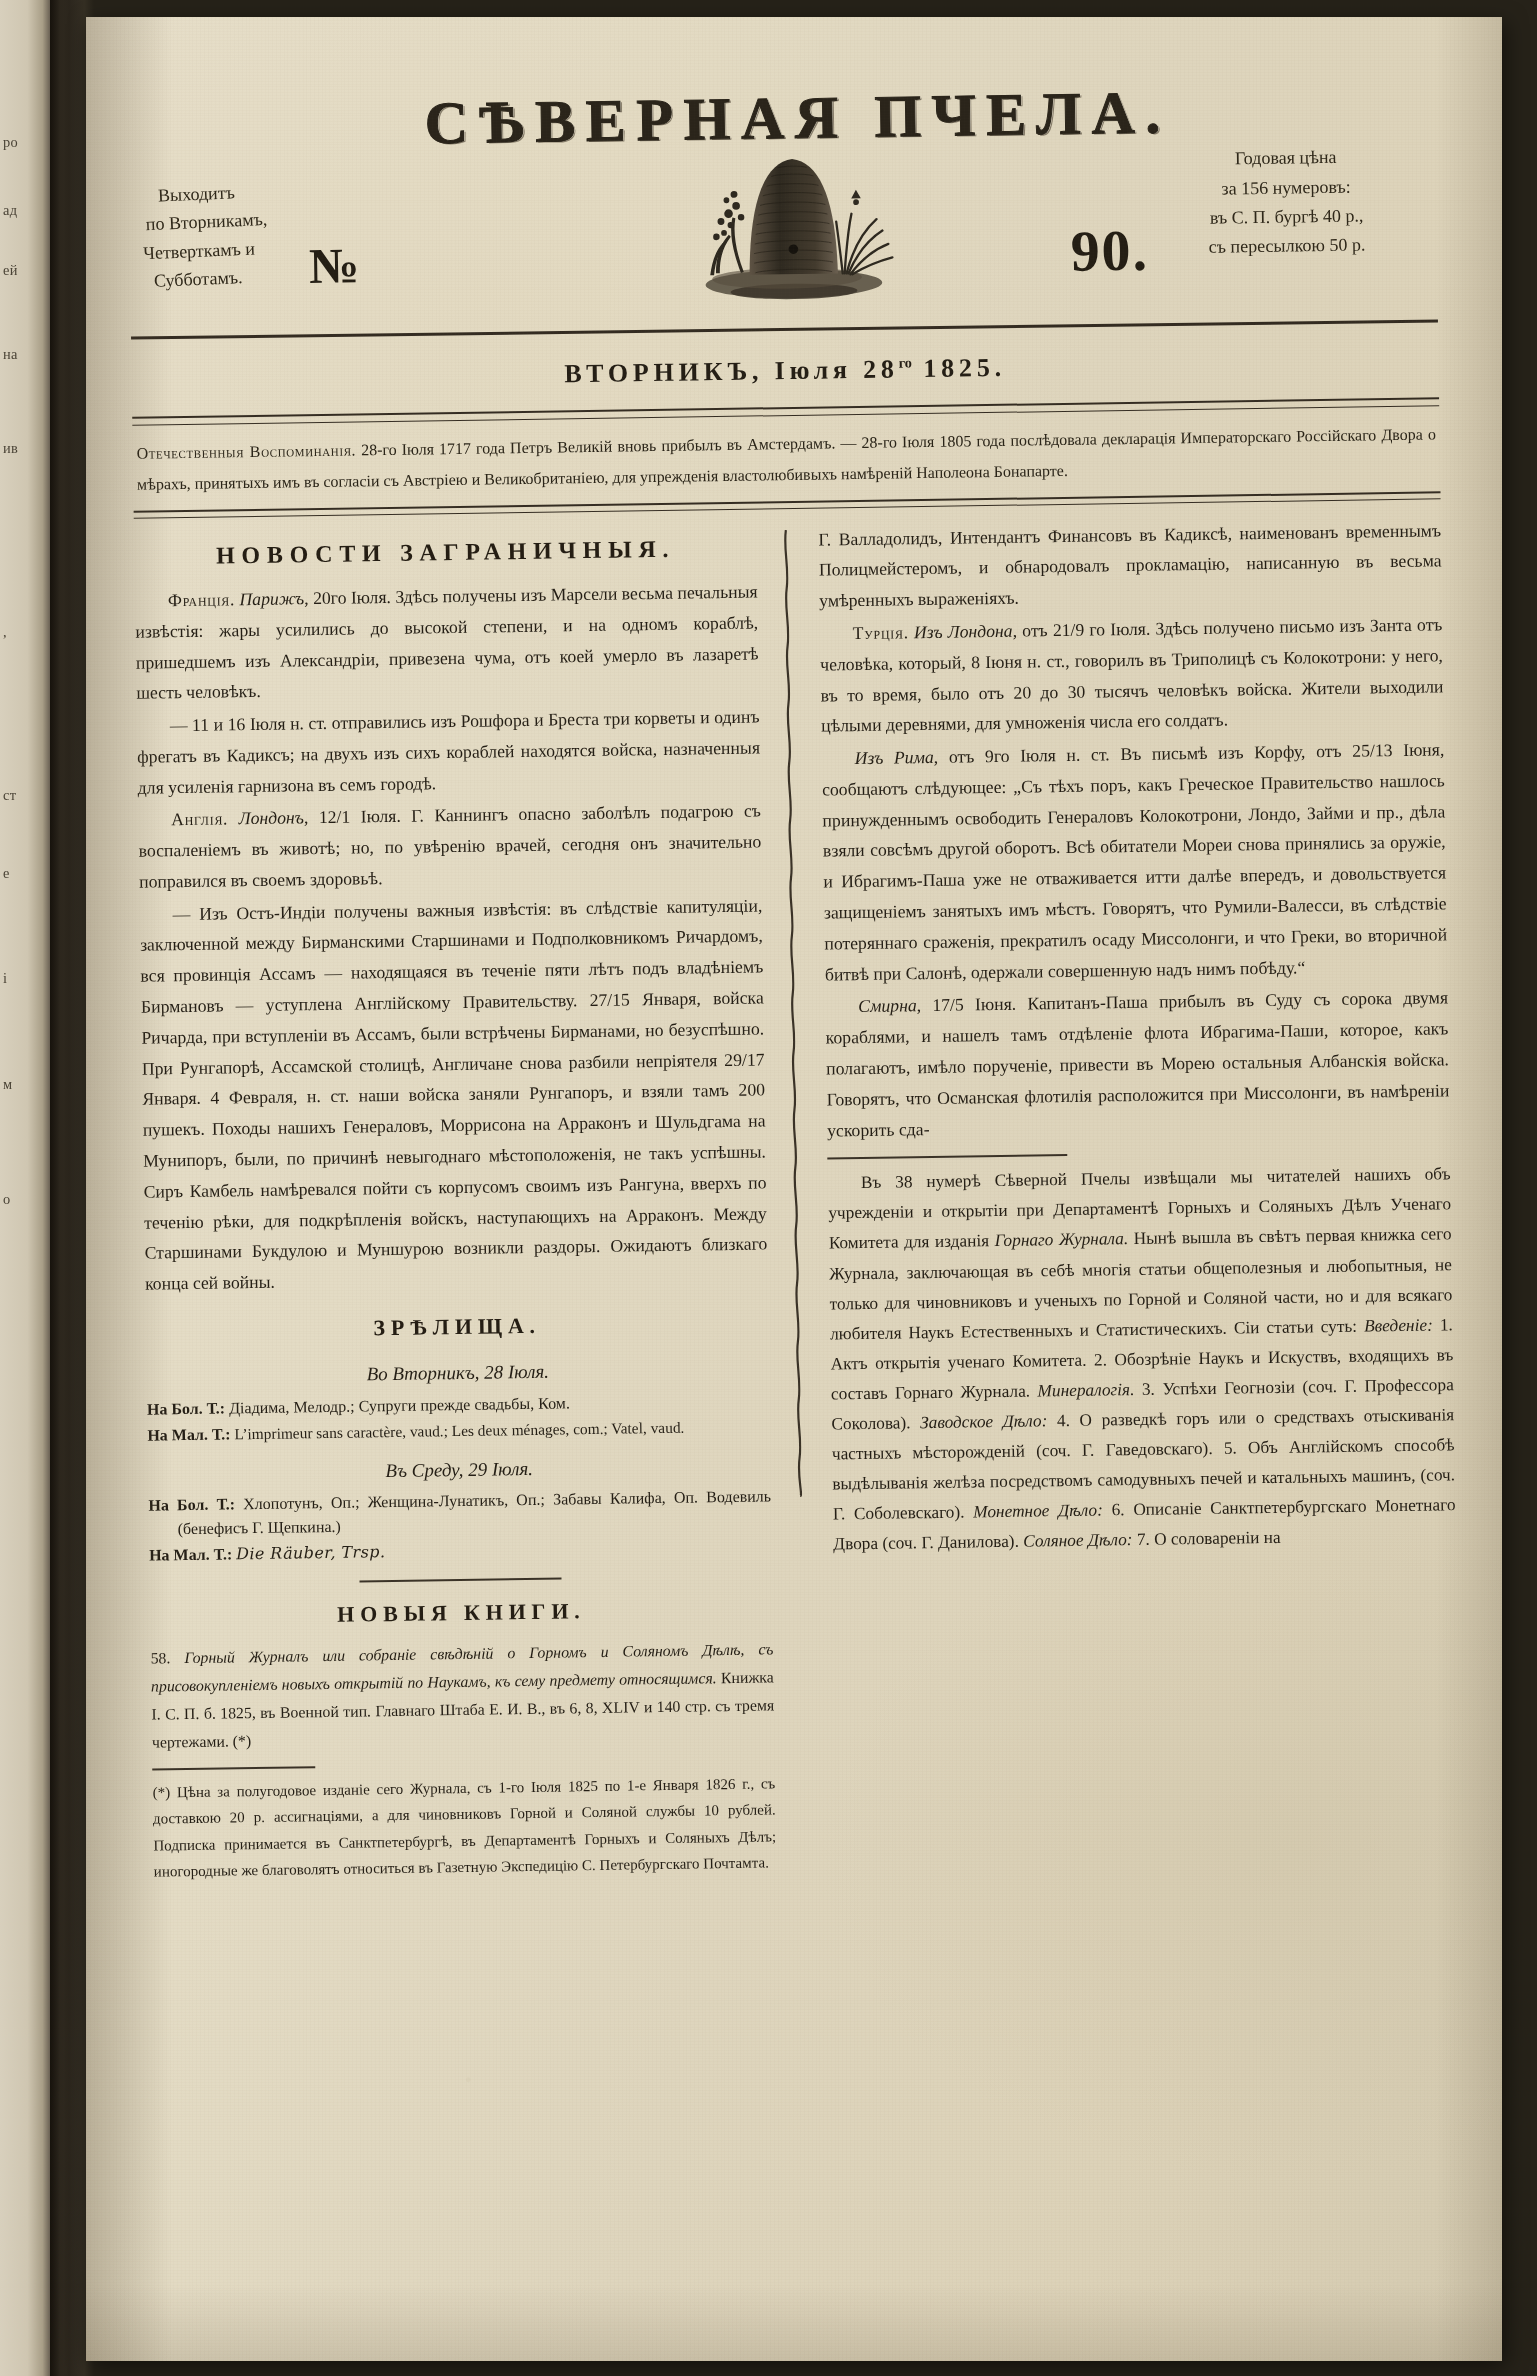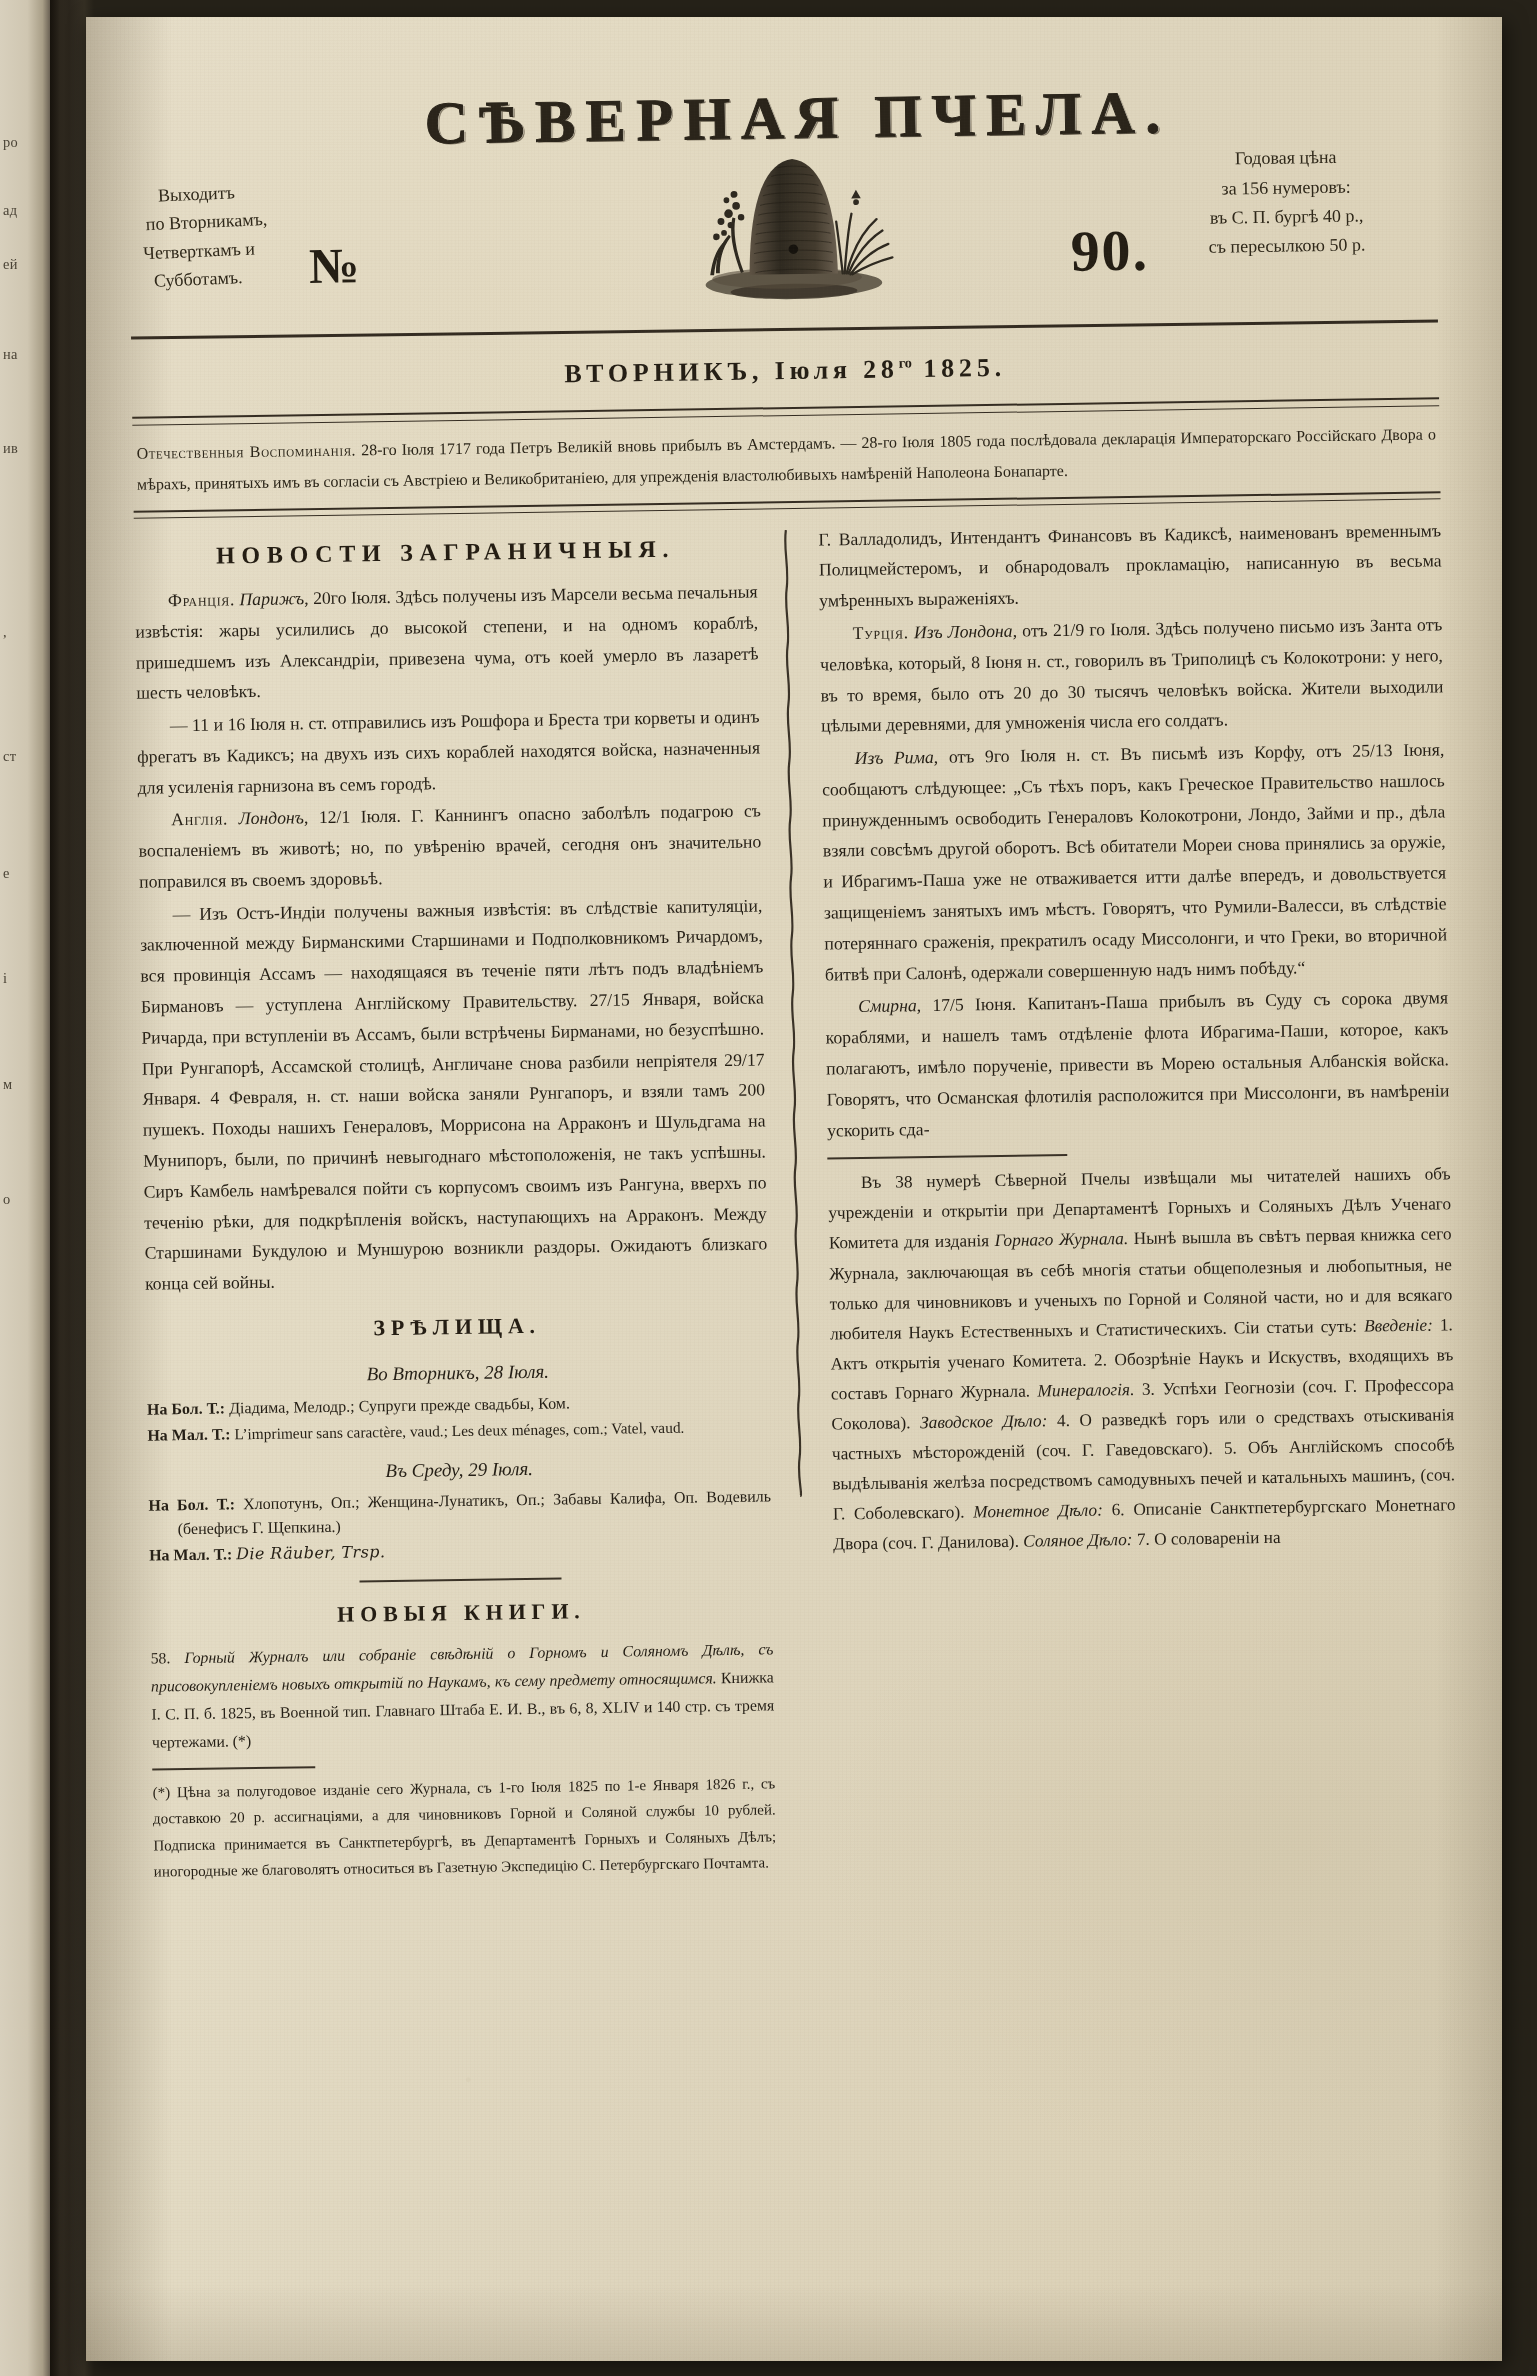--- a/index.html
+++ b/index.html
@@ -313,25 +313,25 @@
   .rc-body .it { font-style: italic; }
 </style>
 </head>
 <body>
 
 <div id="scan-backdrop"></div>
 
 <div id="left-page-edge">
   <div class="edge-text" style="top:134px">ро</div>
   <div class="edge-text" style="top:202px">ад</div>
-  <div class="edge-text" style="top:256px">ей</div>
+  <div class="edge-text" style="top:262px">ей</div>
   <div class="edge-text" style="top:346px">на</div>
   <div class="edge-text" style="top:440px">ив</div>
   <div class="edge-text" style="top:624px">,</div>
-  <div class="edge-text" style="top:748px">ст</div>
+  <div class="edge-text" style="top:787px">ст</div>
   <div class="edge-text" style="top:865px">е</div>
   <div class="edge-text" style="top:970px">і</div>
   <div class="edge-text" style="top:1076px">м</div>
   <div class="edge-text" style="top:1191px">о</div>
 </div>
 <div id="gutter-shadow"></div>
 
 <div id="sheet">
   <div id="page-rot">
     <div class="content">

